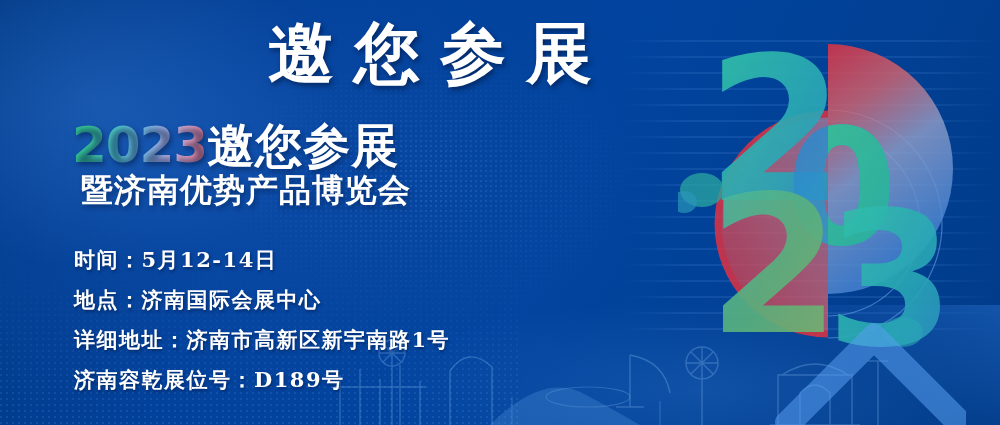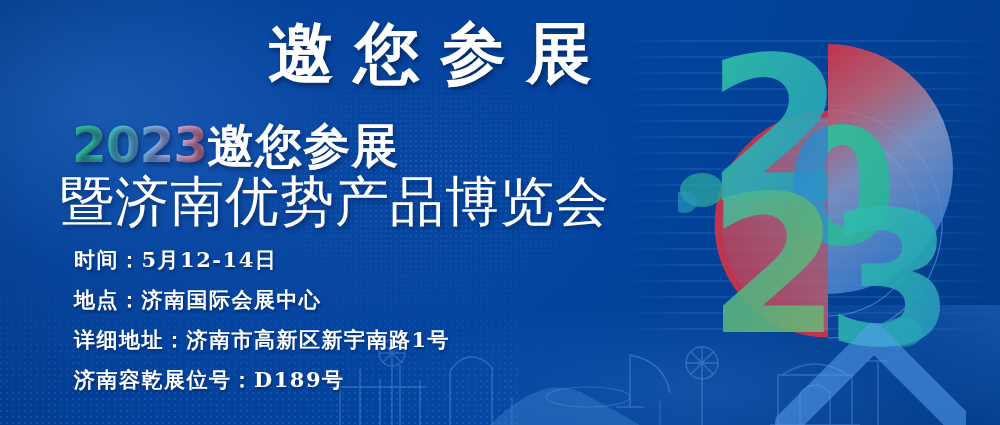--- a/index.html
+++ b/index.html
@@ -168,24 +168,24 @@
     text-align: center;
     -webkit-text-fill-color: transparent;
   }
   .title-1 .cn {
     color: #ffffff;
     letter-spacing: 1px;
   }
 
   .title-2 {
     position: absolute;
-    left: 60px;
+    left: 81px;
     top: 174px;
-    font-size: 54px;
-    font-weight: 400;
+    font-size: 32px;
+    font-weight: 700;
     line-height: 1;
     color: #ffffff;
     letter-spacing: 1px;
     white-space: nowrap;
     text-shadow: 2px 3px 5px rgba(0,18,55,0.45);
   }
 
   .info {
     position: absolute;
     left: 74px;

